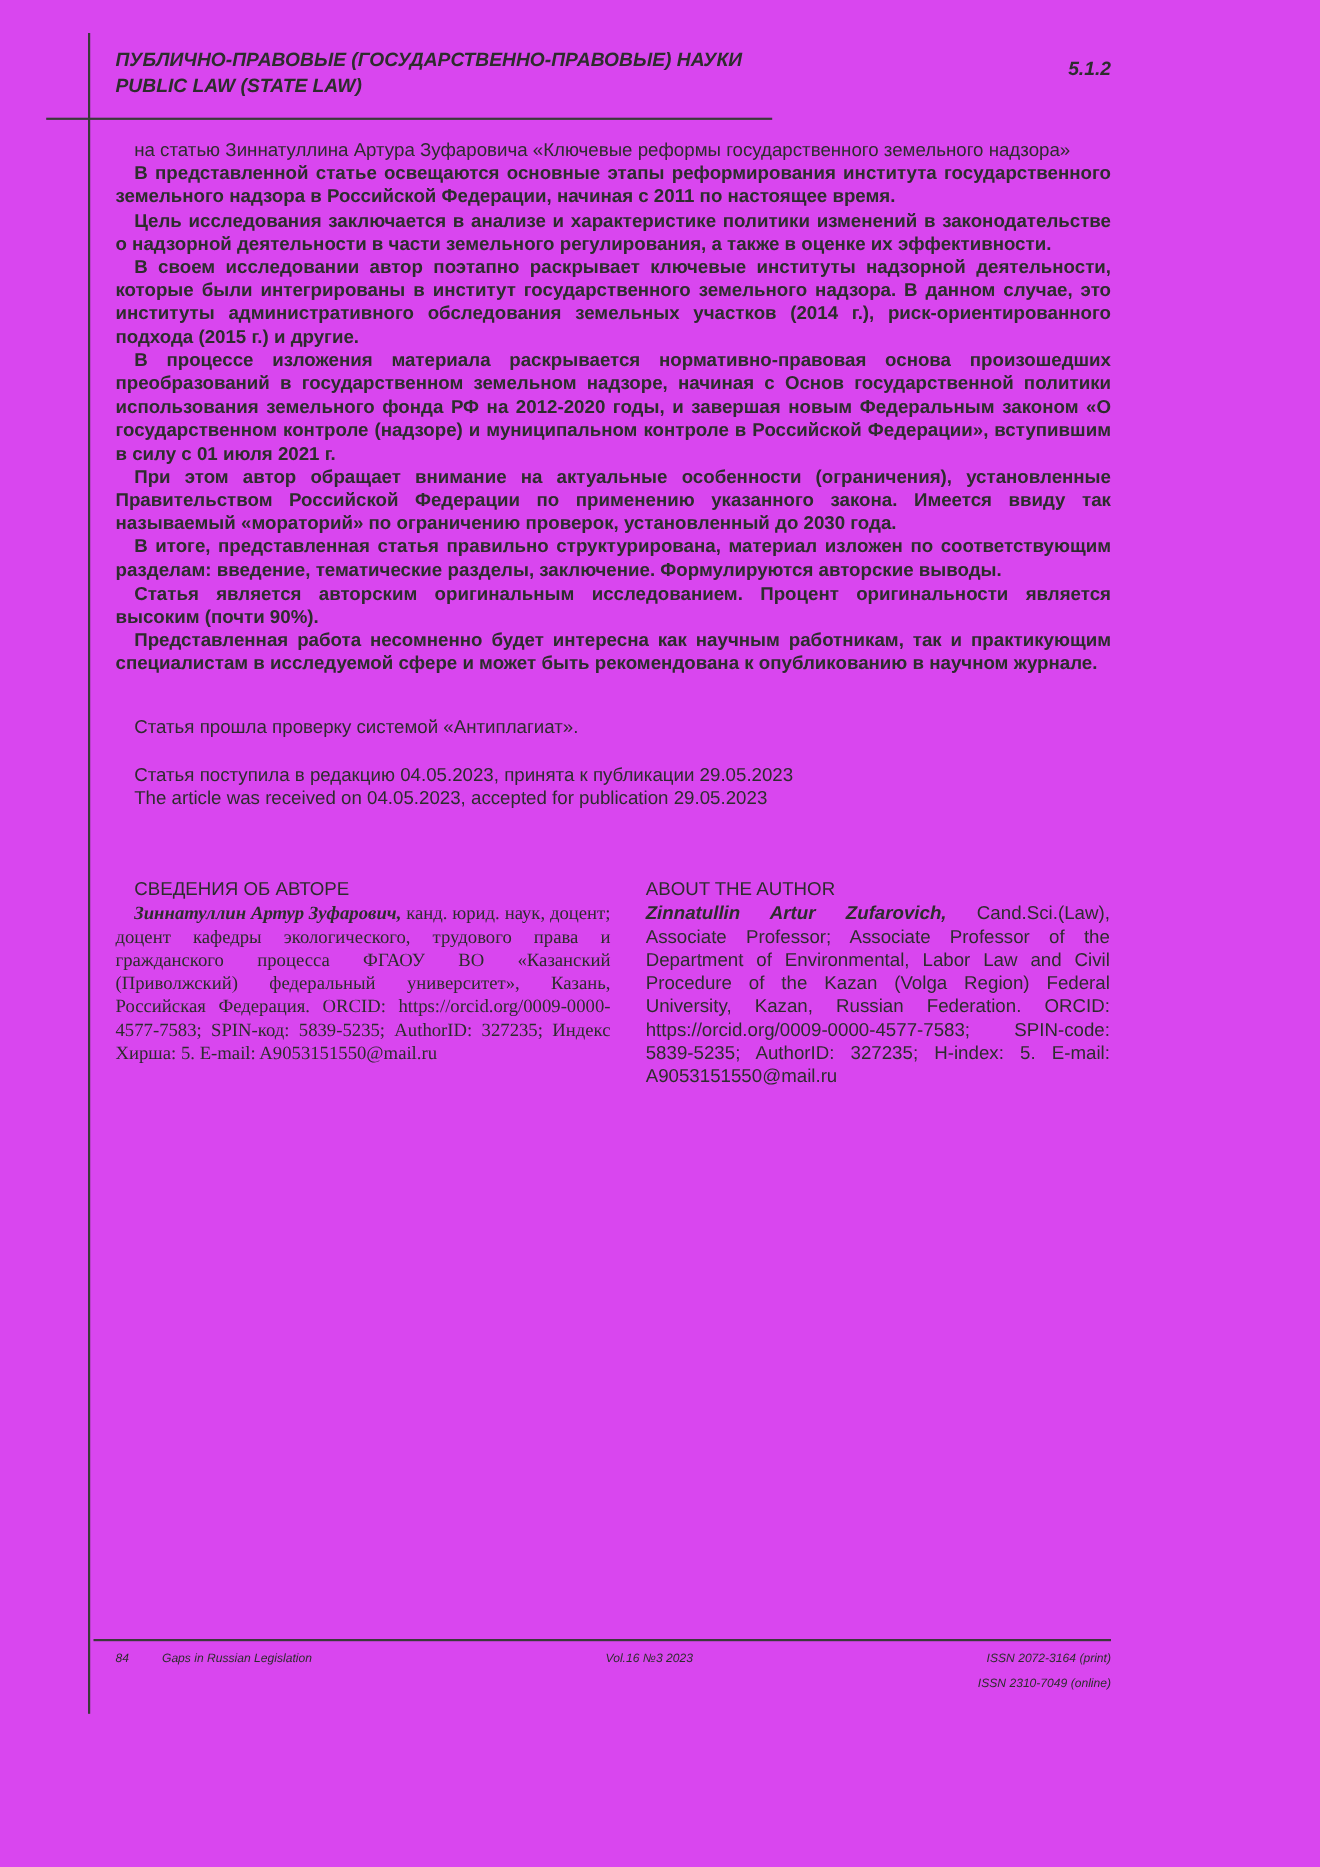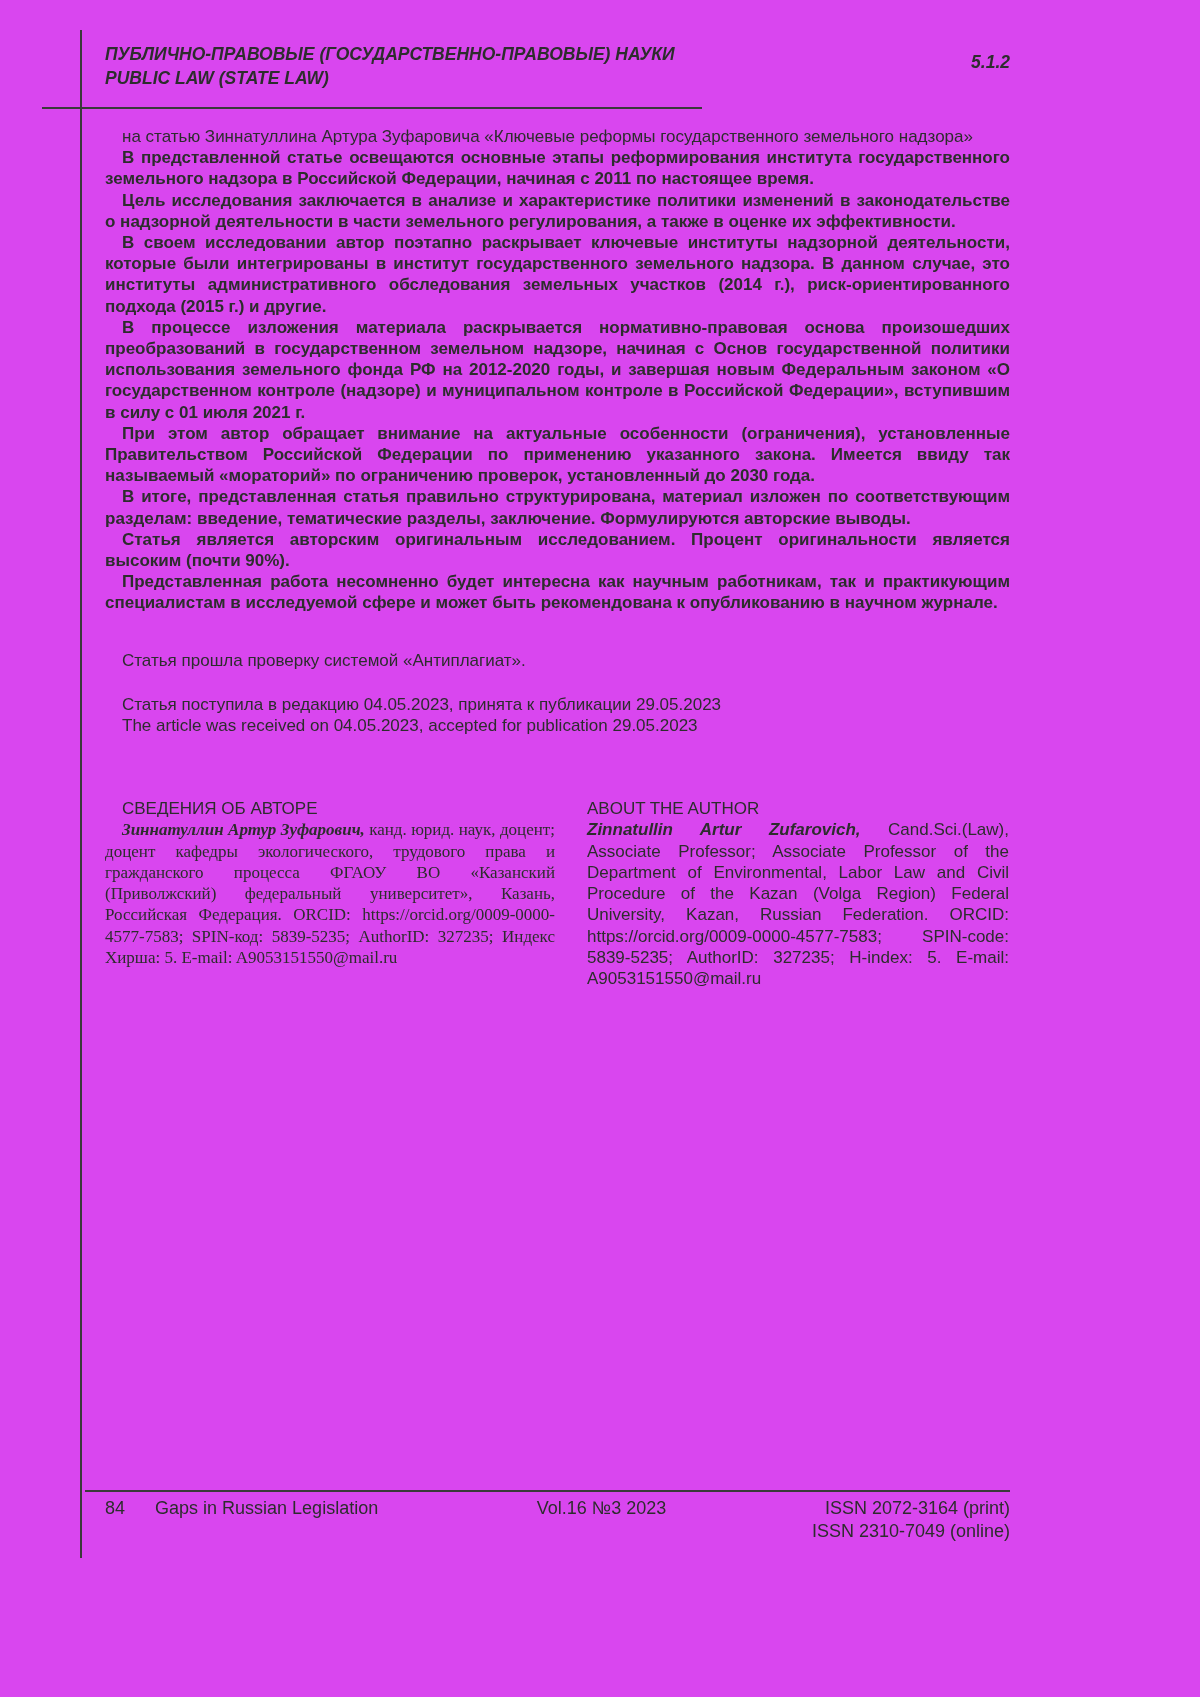--- a/index.html
+++ b/index.html
@@ -88,21 +88,22 @@
     top: 1490px;
     width: 925px;
     height: 2px;
     background: #3a3a3a;
   }
   .footer {
     position: absolute;
     left: 105px;
     top: 1497px;
     width: 905px;
-    font-size: 18px;
+    font-size: 11px;
+    font-style: italic;
     line-height: 23px;
   }
   .footer-row {
     display: flex;
     justify-content: space-between;
     align-items: baseline;
   }
   .footer-left { display: flex; gap: 30px; }
   .footer-right2 { text-align: right; }
 </style>

